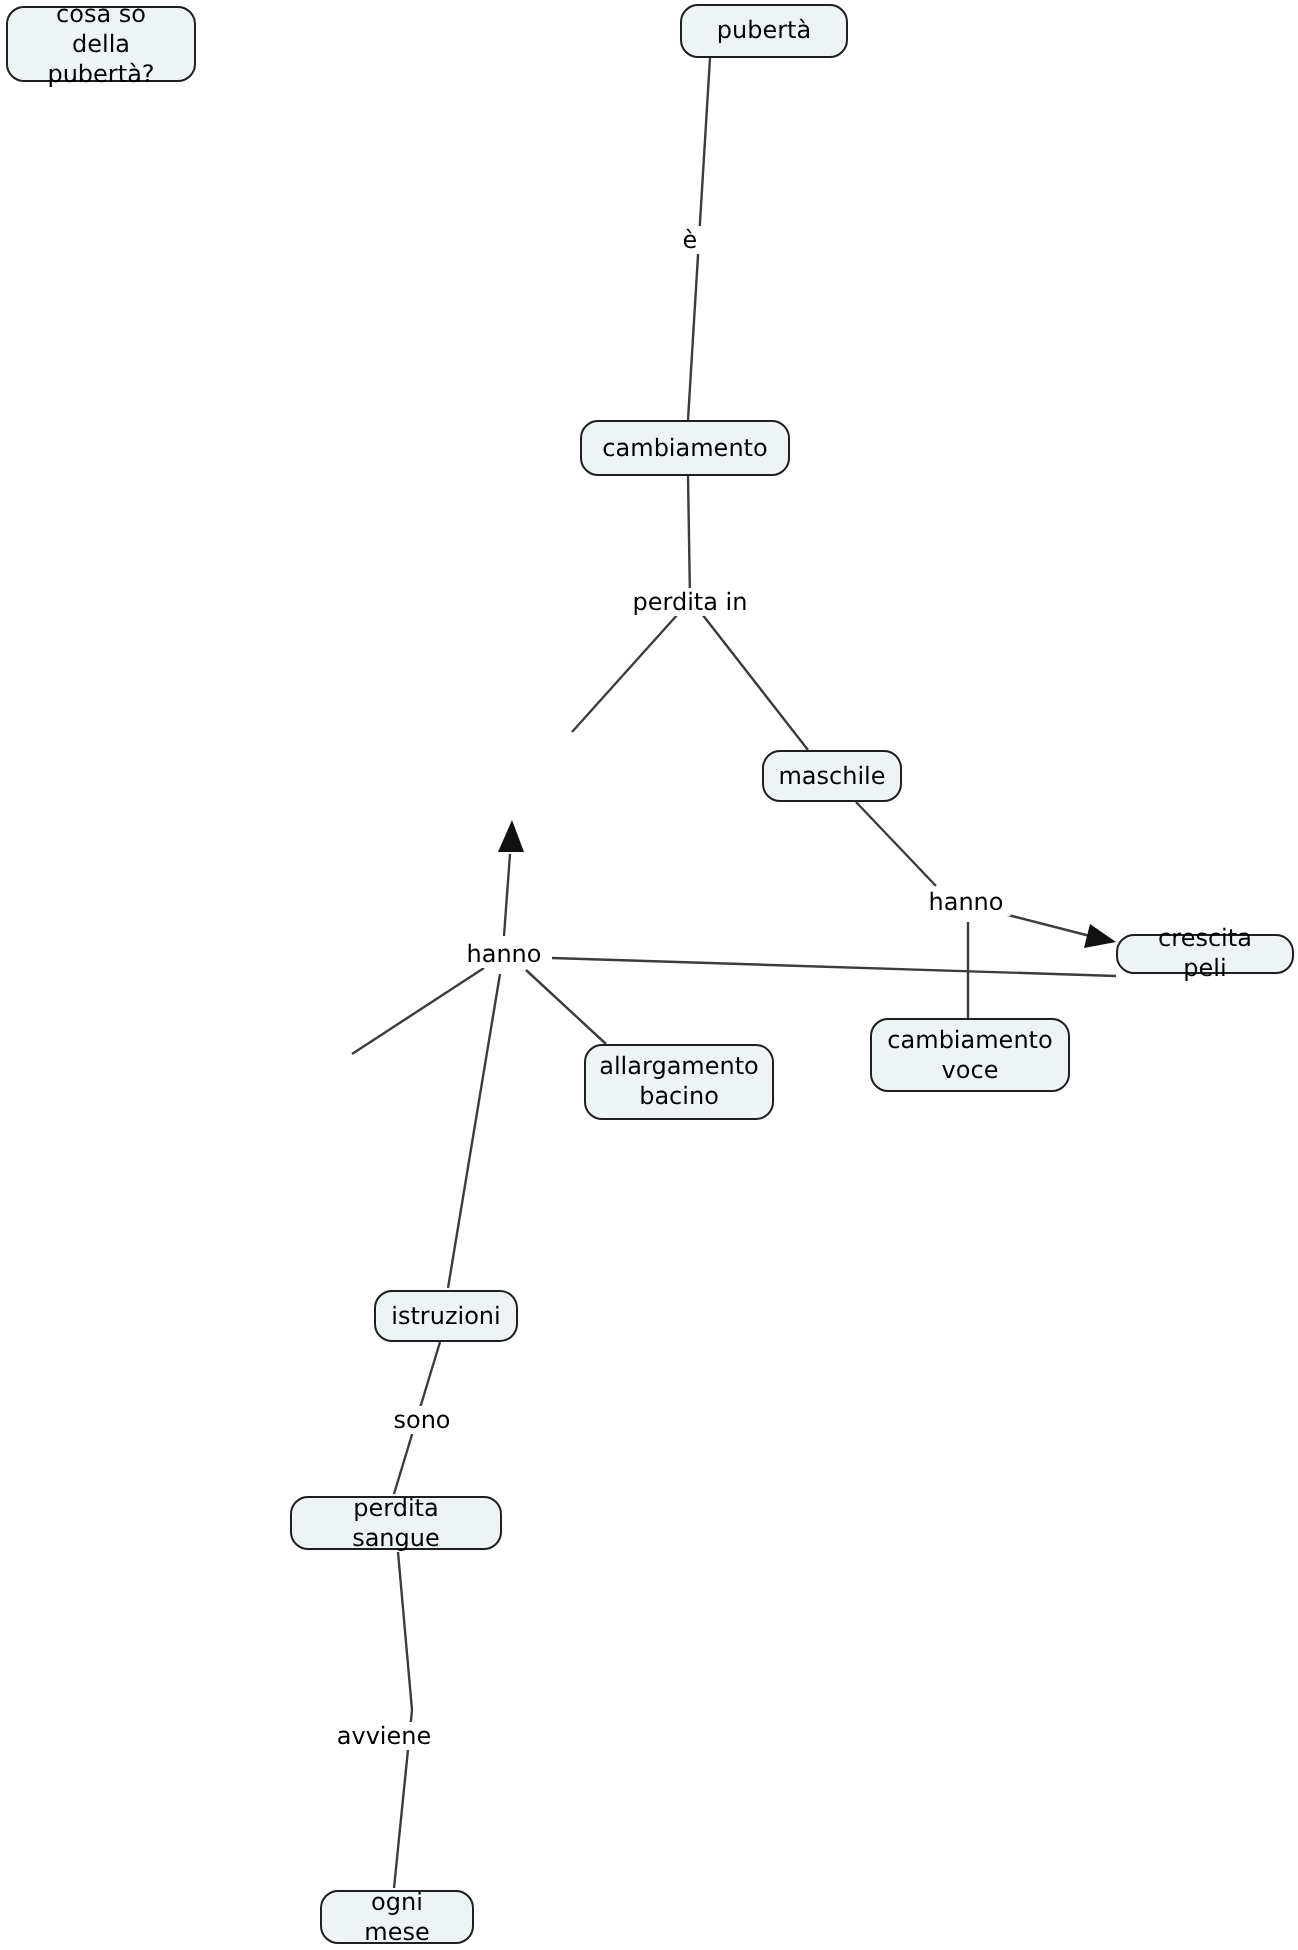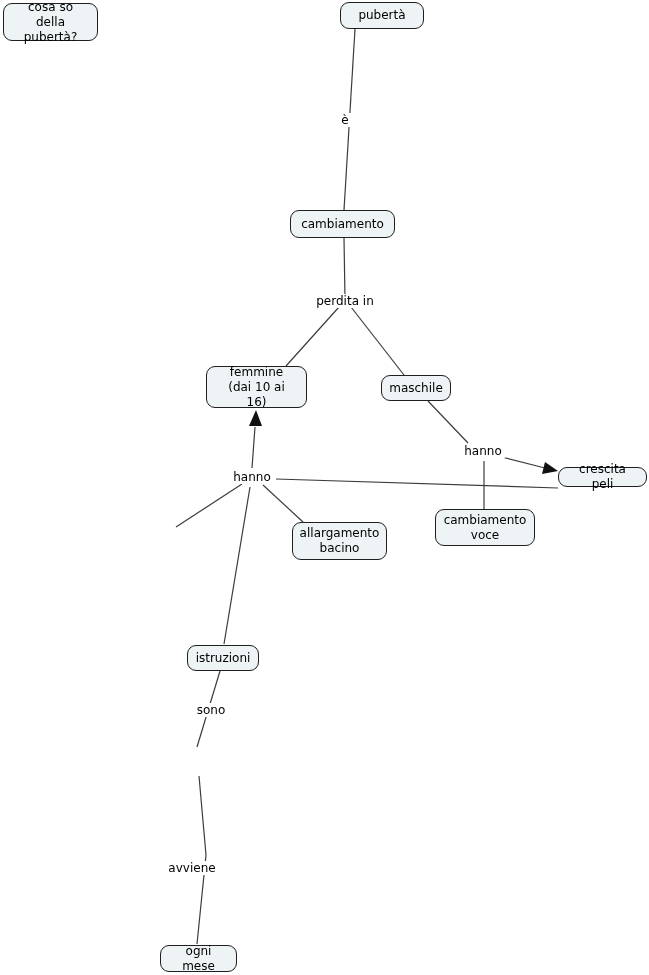--- a/index.html
+++ b/index.html
@@ -85,36 +85,35 @@
     <polyline points="199,776 206,855 197,944"></polyline>
   </svg>
 
   <div class="node" style="left:3px; top:3px; width:95px; height:38px;">cosa so della
 pubertà?</div>
 
   <div class="node" style="left:340px; top:2px; width:84px; height:27px;">pubertà</div>
 
   <div class="node" style="left:290px; top:210px; width:105px; height:28px;">cambiamento</div>
 
-  <div class="node" style="left:206px; top:366px; width:101px; height:42px;">femmine
-(dai 10 ai 16)</div>
 
   <div class="node" style="left:381px; top:375px; width:70px; height:26px;">maschile</div>
 
   <div class="node" style="left:558px; top:467px; width:89px; height:20px;">crescita peli</div>
 
   <div class="node" style="left:435px; top:509px; width:100px; height:37px;">cambiamento
 voce</div>
 
 
   <div class="node" style="left:292px; top:522px; width:95px; height:38px;">allargamento
 bacino</div>
 
   <div class="node" style="left:187px; top:645px; width:72px; height:26px;">istruzioni</div>
 
+  <div class="node" style="left:145px; top:748px; width:106px; height:27px;">perdita sangue</div>
 
   <div class="node" style="left:160px; top:945px; width:77px; height:27px;">ogni mese</div>
 
   <div class="link-label" style="left:345px; top:120px;">è</div>
 
   <div class="link-label" style="left:345px; top:301px;">perdita in</div>
 
   <div class="link-label" style="left:252px; top:477px;">hanno</div>
 
   <div class="link-label" style="left:483px; top:451px;">hanno</div>

